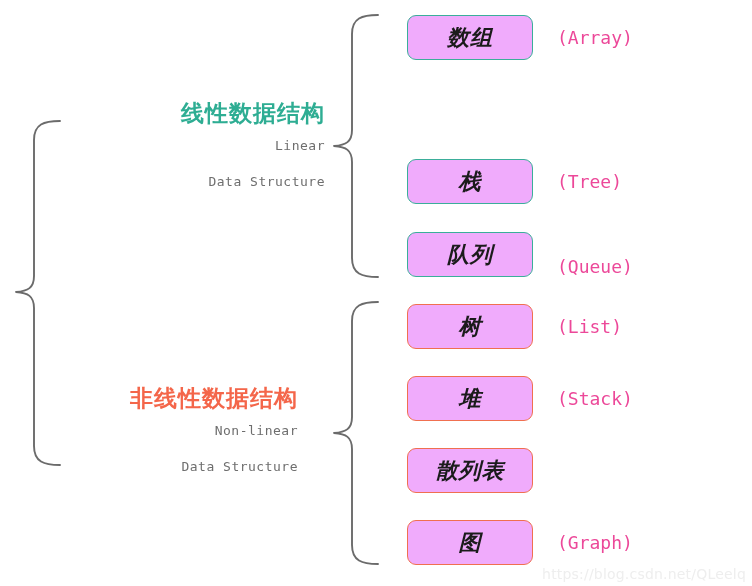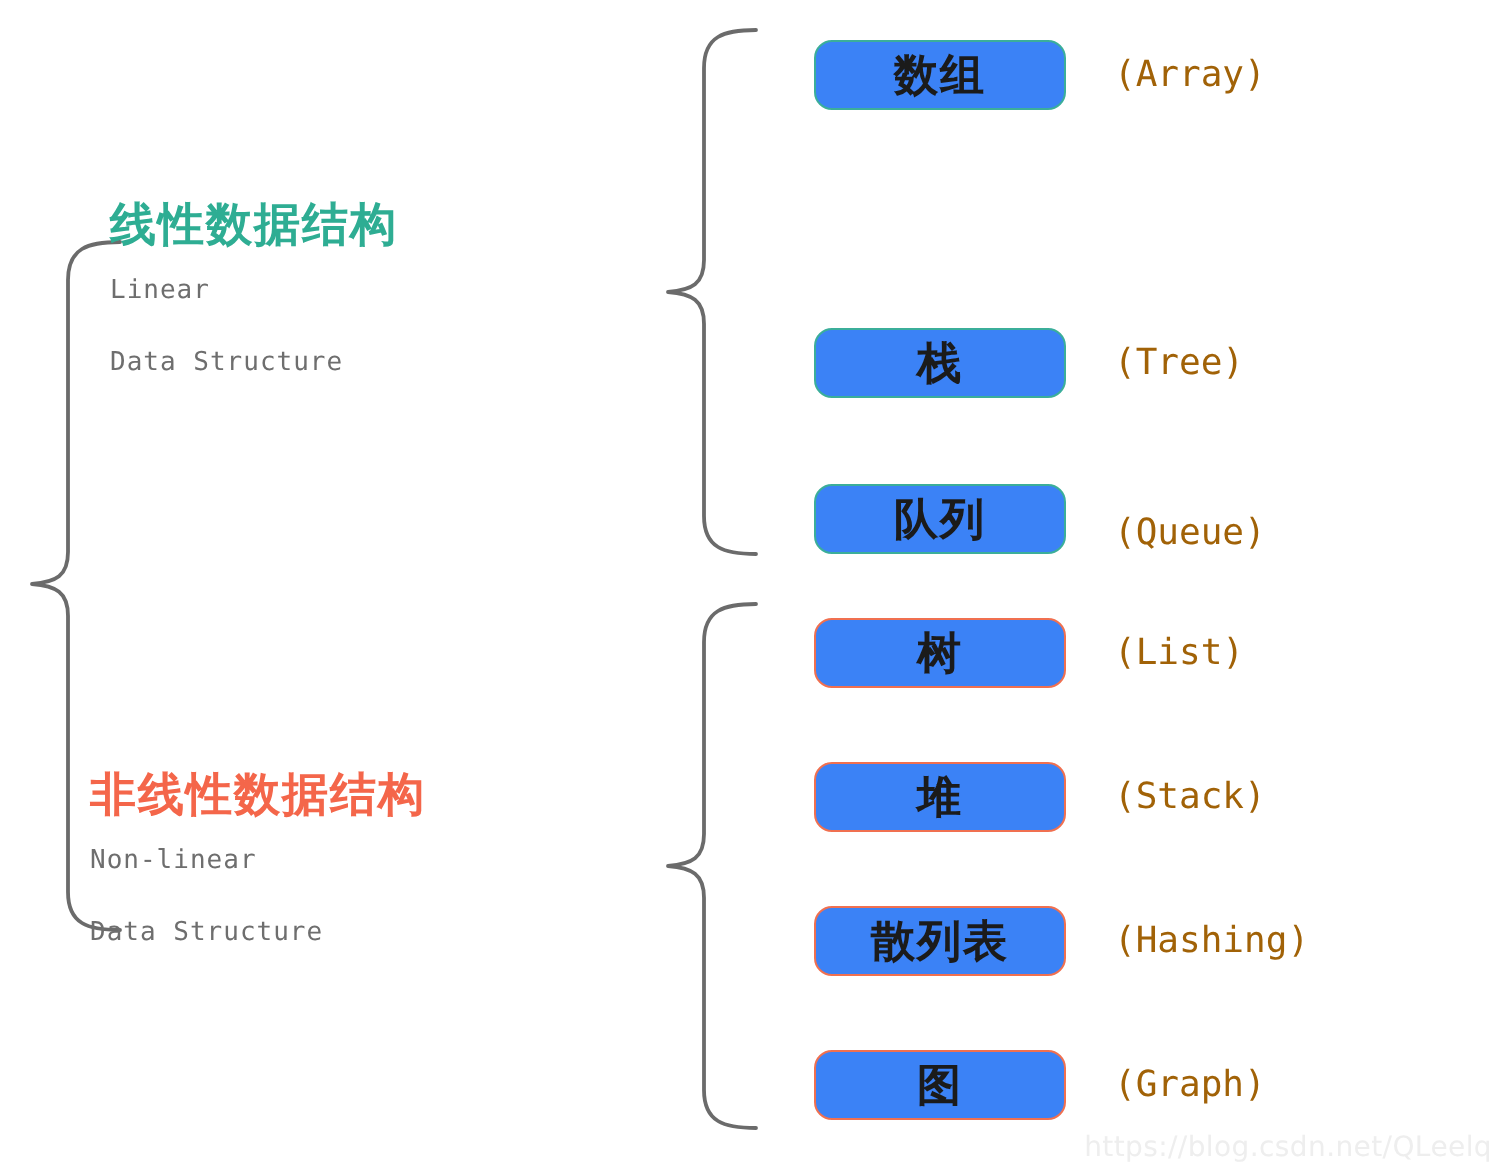--- a/index.html
+++ b/index.html
@@ -28,73 +28,74 @@
     left: 0; top: 0;
     width: 752px;
     height: 586px;
     pointer-events: none;
   }
 
   
   .group-label {
     position: absolute;
     width: 270px;
-    text-align: left;
+    text-align: right;
   }
   .group-label .cn {
     font-family: "DejaVu Sans", "Liberation Sans", sans-serif;
     font-size: 23px;
     font-weight: bold;
     letter-spacing: 1px;
     line-height: 30px;
   }
   .group-label .en {
     font-family: "DejaVu Sans Mono", "Liberation Mono", monospace;
     font-size: 13px;
     color: #6e6e6e;
     line-height: 36px;
     letter-spacing: 0.5px;
   }
 
   #group-linear { left: 55px; top: 98px; }
   #group-linear .cn { color: #2EAD93; }
-  #group-nonlinear { left: 45px; top: 383px; }
+  #group-nonlinear { left: 28px; top: 383px; }
   #group-nonlinear .cn { color: #F4664A; }
 
   
   .item-row {
     position: absolute;
     left: 407px;
     height: 47px;
     display: flex;
     align-items: center;
   }
   .item-box {
     width: 126px;
-    height: 35px;
+    height: 45px;
     box-sizing: border-box;
     border: 1.6px solid #3BAE9A;
     border-radius: 9px;
-    background: #3b82f6;
+    background: #f0abfc;
     display: flex;
     align-items: center;
     justify-content: center;
+    font-style: italic;
   }
   .item-box .cn-name {
     font-family: "DejaVu Sans", "Liberation Sans", sans-serif;
     font-size: 22px;
     font-weight: bold;
     color: #1b1b1b;
     letter-spacing: 1px;
   }
   .item-row .en-name {
     margin-left: 24px;
     font-family: "DejaVu Sans Mono", "Liberation Mono", monospace;
     font-size: 18px;
-    color: #a16207;
+    color: #ec4899;
     white-space: nowrap;
     letter-spacing: 0px;
   }
   .nonlinear .item-box { border-color: #F07050; }
 
   
   #row-array      { top: 14px;  }
   #row-linkedlist { top: 86px;  }
   #row-stack      { top: 158px; }
   #row-queue      { top: 230px; align-items: flex-end; }
@@ -195,21 +196,20 @@
     <div class="item-box">
       <span class="cn-name">堆</span>
     </div>
     <span class="en-name">(Stack)</span>
   </div>
 
   <div class="item-row nonlinear" id="row-hashing">
     <div class="item-box">
       <span class="cn-name">散列表</span>
     </div>
-    <span class="en-name">(Hashing)</span>
   </div>
 
   <div class="item-row nonlinear" id="row-graph">
     <div class="item-box">
       <span class="cn-name">图</span>
     </div>
     <span class="en-name">(Graph)</span>
   </div>
 
   <div id="watermark">https://blog.csdn.net/QLeelq</div>

